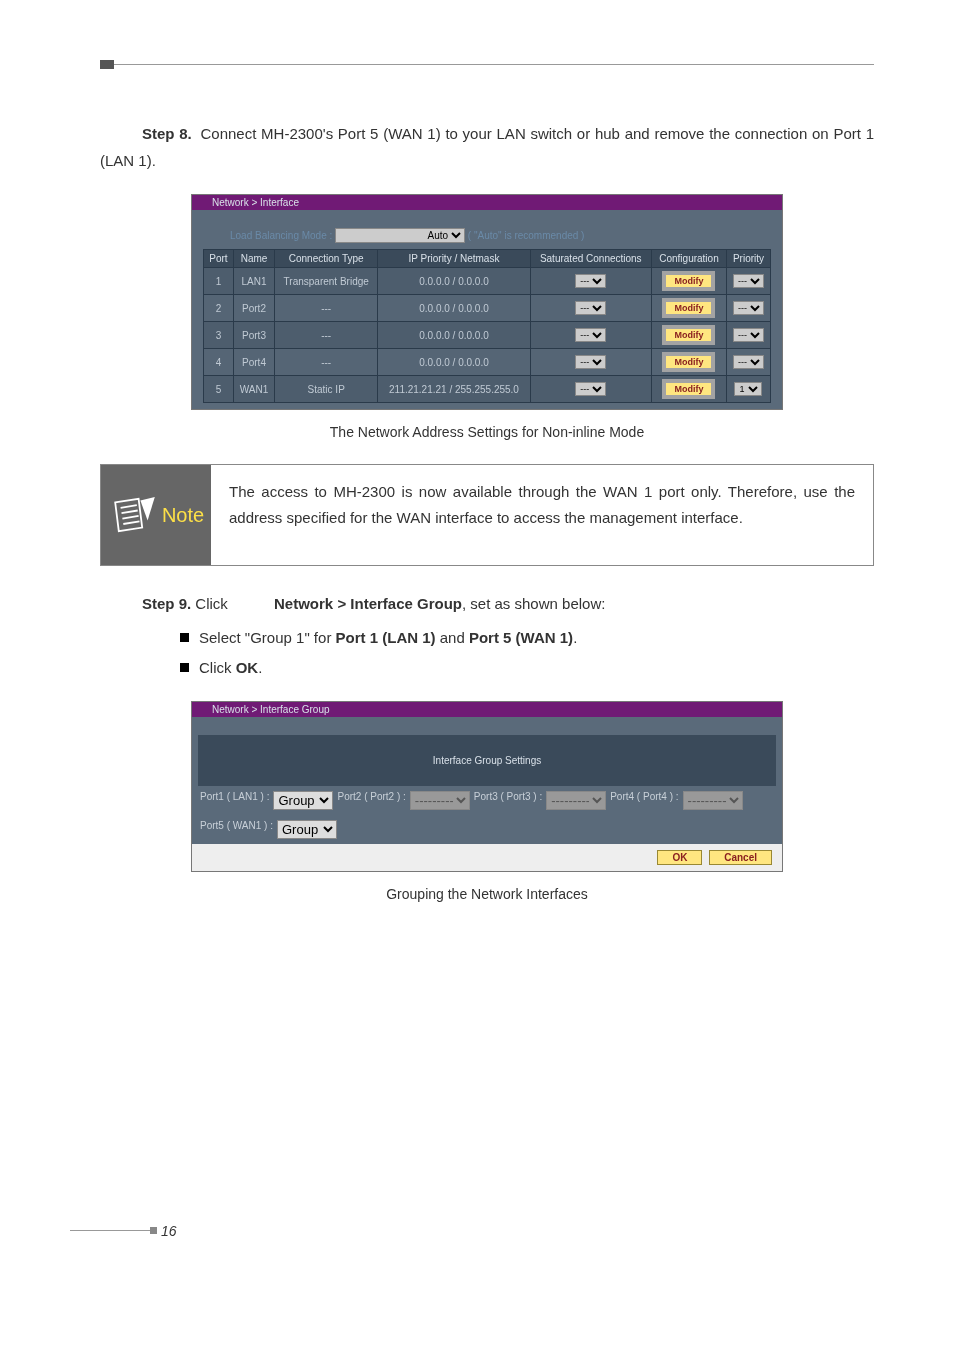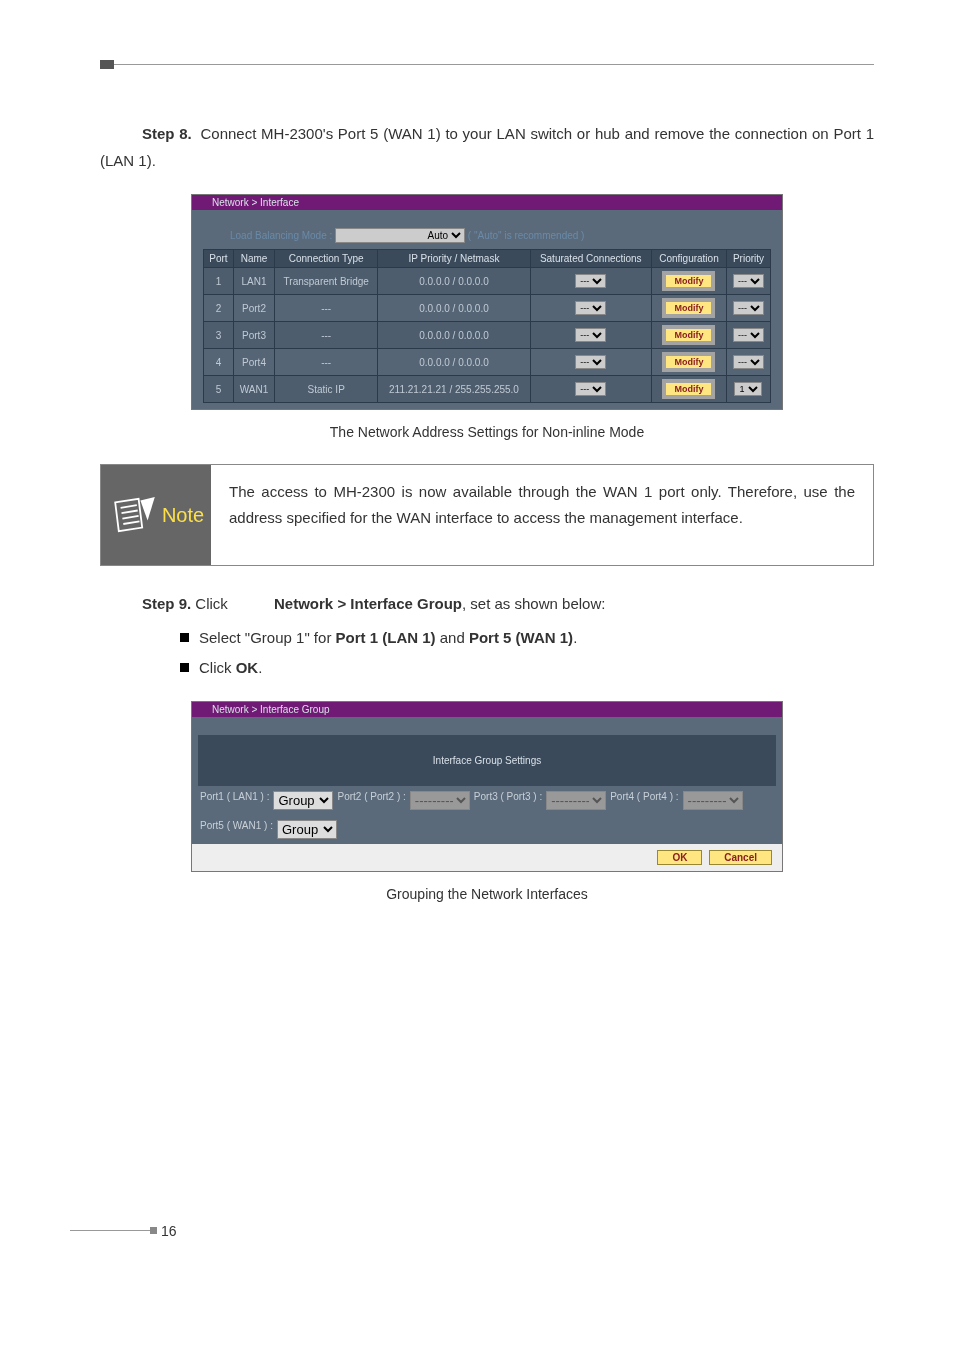--- a/index.html
+++ b/index.html
@@ -27,21 +27,21 @@
 .note-text { flex:1; padding:14px 18px; font-size:15px; line-height:1.7; text-align:justify; }
 .bullets { margin:6px 0 0 80px; font-size:15px; line-height:2; }
 .bullets .sq { display:inline-block; width:9px; height:9px; background:#000; margin-right:10px; vertical-align:1px; }
 .shot2 { margin:18px auto 8px; border:1px solid #777; background:#5a6a7a; color:#c8d0d8; font-size:10px; width:590px; }
 .ig-head { background:#3a4a5a; color:#d8e0e8; text-align:center; padding:20px; font-size:10px; margin:18px 6px 0; }
 .ig-row { padding:5px 8px; display:flex; gap:4px; flex-wrap:wrap; font-size:10px; }
 .ig-row select { font-size:13px; background:#ddd; border:1px solid #888; width:60px; }
 .ig-row .dis { background:#999; color:#555; }
 .btn-row { text-align:right; padding:6px 10px; background:#eee; }
 .btn-row .b { display:inline-block; background:#ffe680; border:1px solid #998833; color:#8a2020; font-size:10px; padding:1px 14px; font-weight:bold; margin-left:4px; }
-.footer { position:relative; margin-top:320px; }
+.footer { position:relative; margin-top:320px;font-style:italic; }
 .footer .line { border-top:1px solid #999; margin-left:-30px; width:80px; display:inline-block; vertical-align:middle; }
 .footer .tick { display:inline-block; width:7px; height:7px; background:#888; vertical-align:middle; margin-right:4px; }
 .footer .pn { font-size:14px; vertical-align:middle; }
 </style>
 </head>
 <body>
 
 <div class="page">
   <div class="topmark"></div>
 

